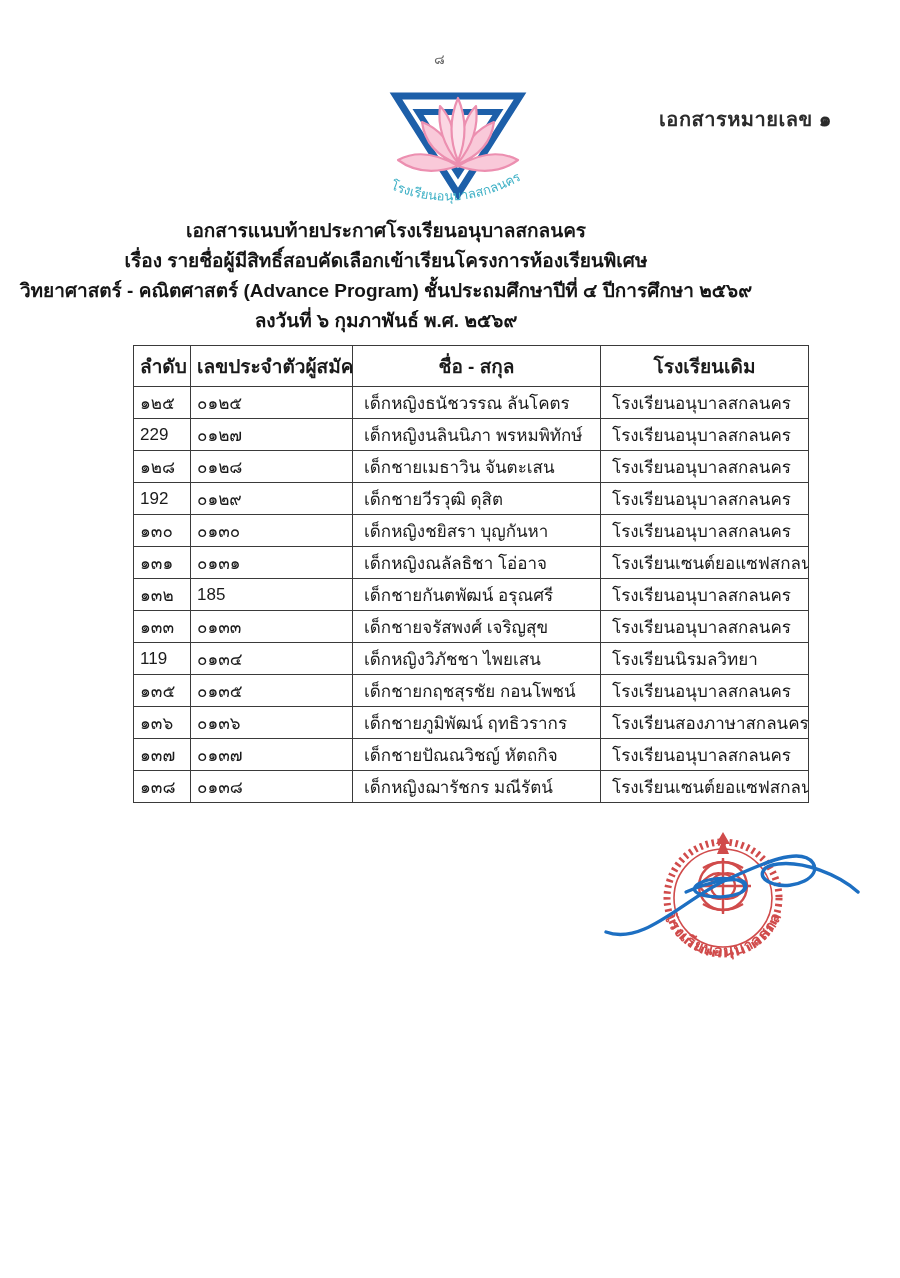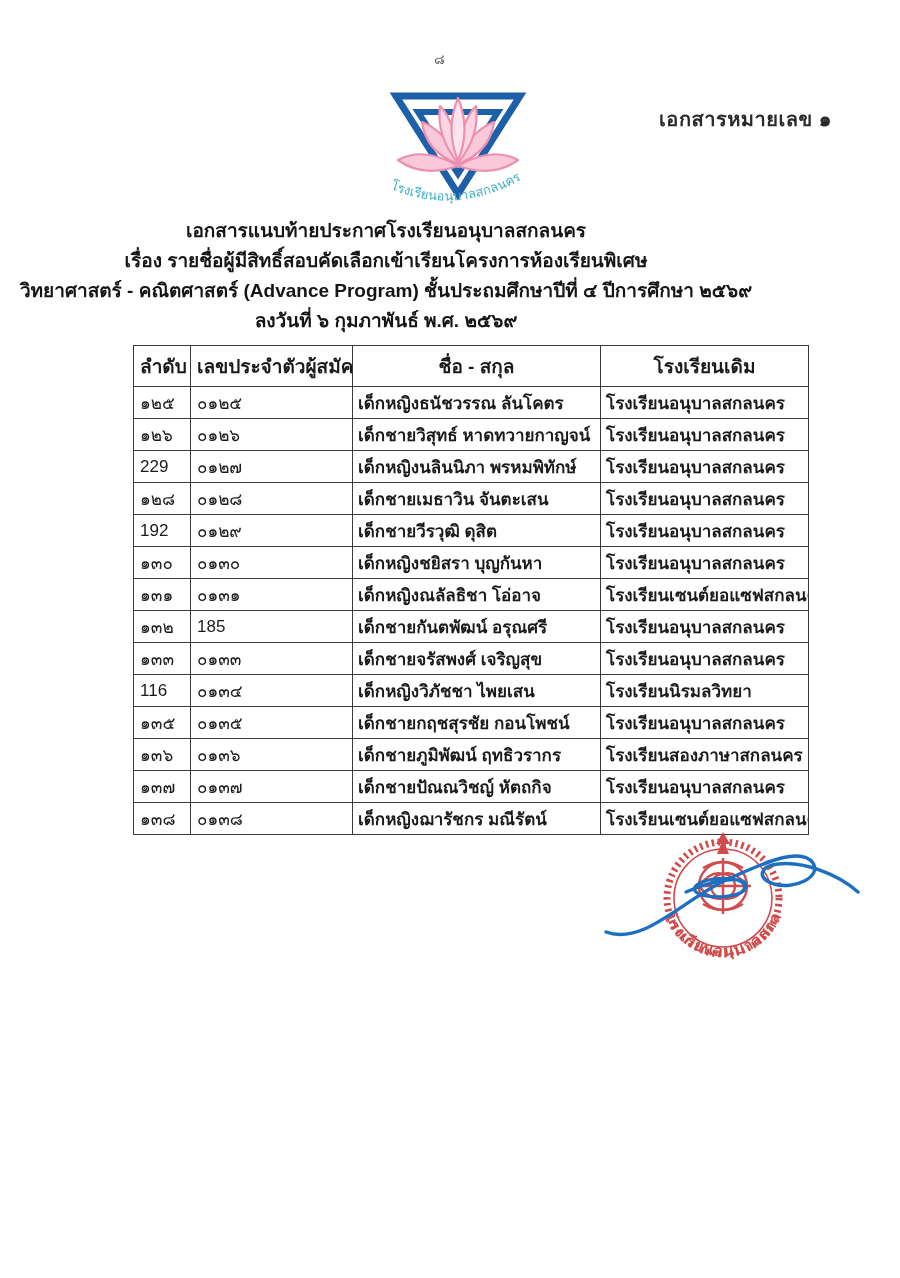--- a/index.html
+++ b/index.html
@@ -57,21 +57,21 @@
     text-align:center;
     background:#fff;
     margin-left:24px;
   }
   .roster td{height:31px;}
   .roster col.c-no{width:57px;}
   .roster col.c-id{width:162px;}
   .roster col.c-name{width:248px;}
   .roster col.c-school{width:208px;}
   .roster td.c-center{text-align:left;}
-  .roster td.c-left{text-align:left;padding-left:5px;font-weight:bold;}
+  .roster td.c-left{text-align:left;padding-left:11px;}
 
   .stamp-wrap{
     position:absolute;top:830px;left:598px;
     width:268px;height:140px;
     pointer-events:none;
   }
 </style>
 </head>
 <body>
 
@@ -131,26 +131,20 @@
       </tr>
     </thead>
     <tbody id="roster-body">
         <tr>
       <td class="c-center">๑๒๕</td>
       <td class="c-center">๐๑๒๕</td>
       <td class="c-left">เด็กหญิงธนัชวรรณ  ลันโคตร</td>
       <td class="c-left">โรงเรียนอนุบาลสกลนคร</td>
     </tr>
         <tr>
-      <td class="c-center">๑๒๖</td>
-      <td class="c-center">๐๑๒๖</td>
-      <td class="c-left">เด็กชายวิสุทธ์  หาดทวายกาญจน์</td>
-      <td class="c-left">โรงเรียนอนุบาลสกลนคร</td>
-    </tr>
-        <tr>
       <td class="c-center">229</td>
       <td class="c-center">๐๑๒๗</td>
       <td class="c-left">เด็กหญิงนลินนิภา  พรหมพิทักษ์</td>
       <td class="c-left">โรงเรียนอนุบาลสกลนคร</td>
     </tr>
         <tr>
       <td class="c-center">๑๒๘</td>
       <td class="c-center">๐๑๒๘</td>
       <td class="c-left">เด็กชายเมธาวิน  จันตะเสน</td>
       <td class="c-left">โรงเรียนอนุบาลสกลนคร</td>
@@ -179,21 +173,21 @@
       <td class="c-left">เด็กชายกันตพัฒน์ อรุณศรี</td>
       <td class="c-left">โรงเรียนอนุบาลสกลนคร</td>
     </tr>
         <tr>
       <td class="c-center">๑๓๓</td>
       <td class="c-center">๐๑๓๓</td>
       <td class="c-left">เด็กชายจรัสพงศ์  เจริญสุข</td>
       <td class="c-left">โรงเรียนอนุบาลสกลนคร</td>
     </tr>
         <tr>
-      <td class="c-center">116</td>
+      <td class="c-center">119</td>
       <td class="c-center">๐๑๓๔</td>
       <td class="c-left">เด็กหญิงวิภัชชา  ไพยเสน</td>
       <td class="c-left">โรงเรียนนิรมลวิทยา</td>
     </tr>
         <tr>
       <td class="c-center">๑๓๕</td>
       <td class="c-center">๐๑๓๕</td>
       <td class="c-left">เด็กชายกฤชสุรชัย  กอนโพชน์</td>
       <td class="c-left">โรงเรียนอนุบาลสกลนคร</td>
     </tr>

